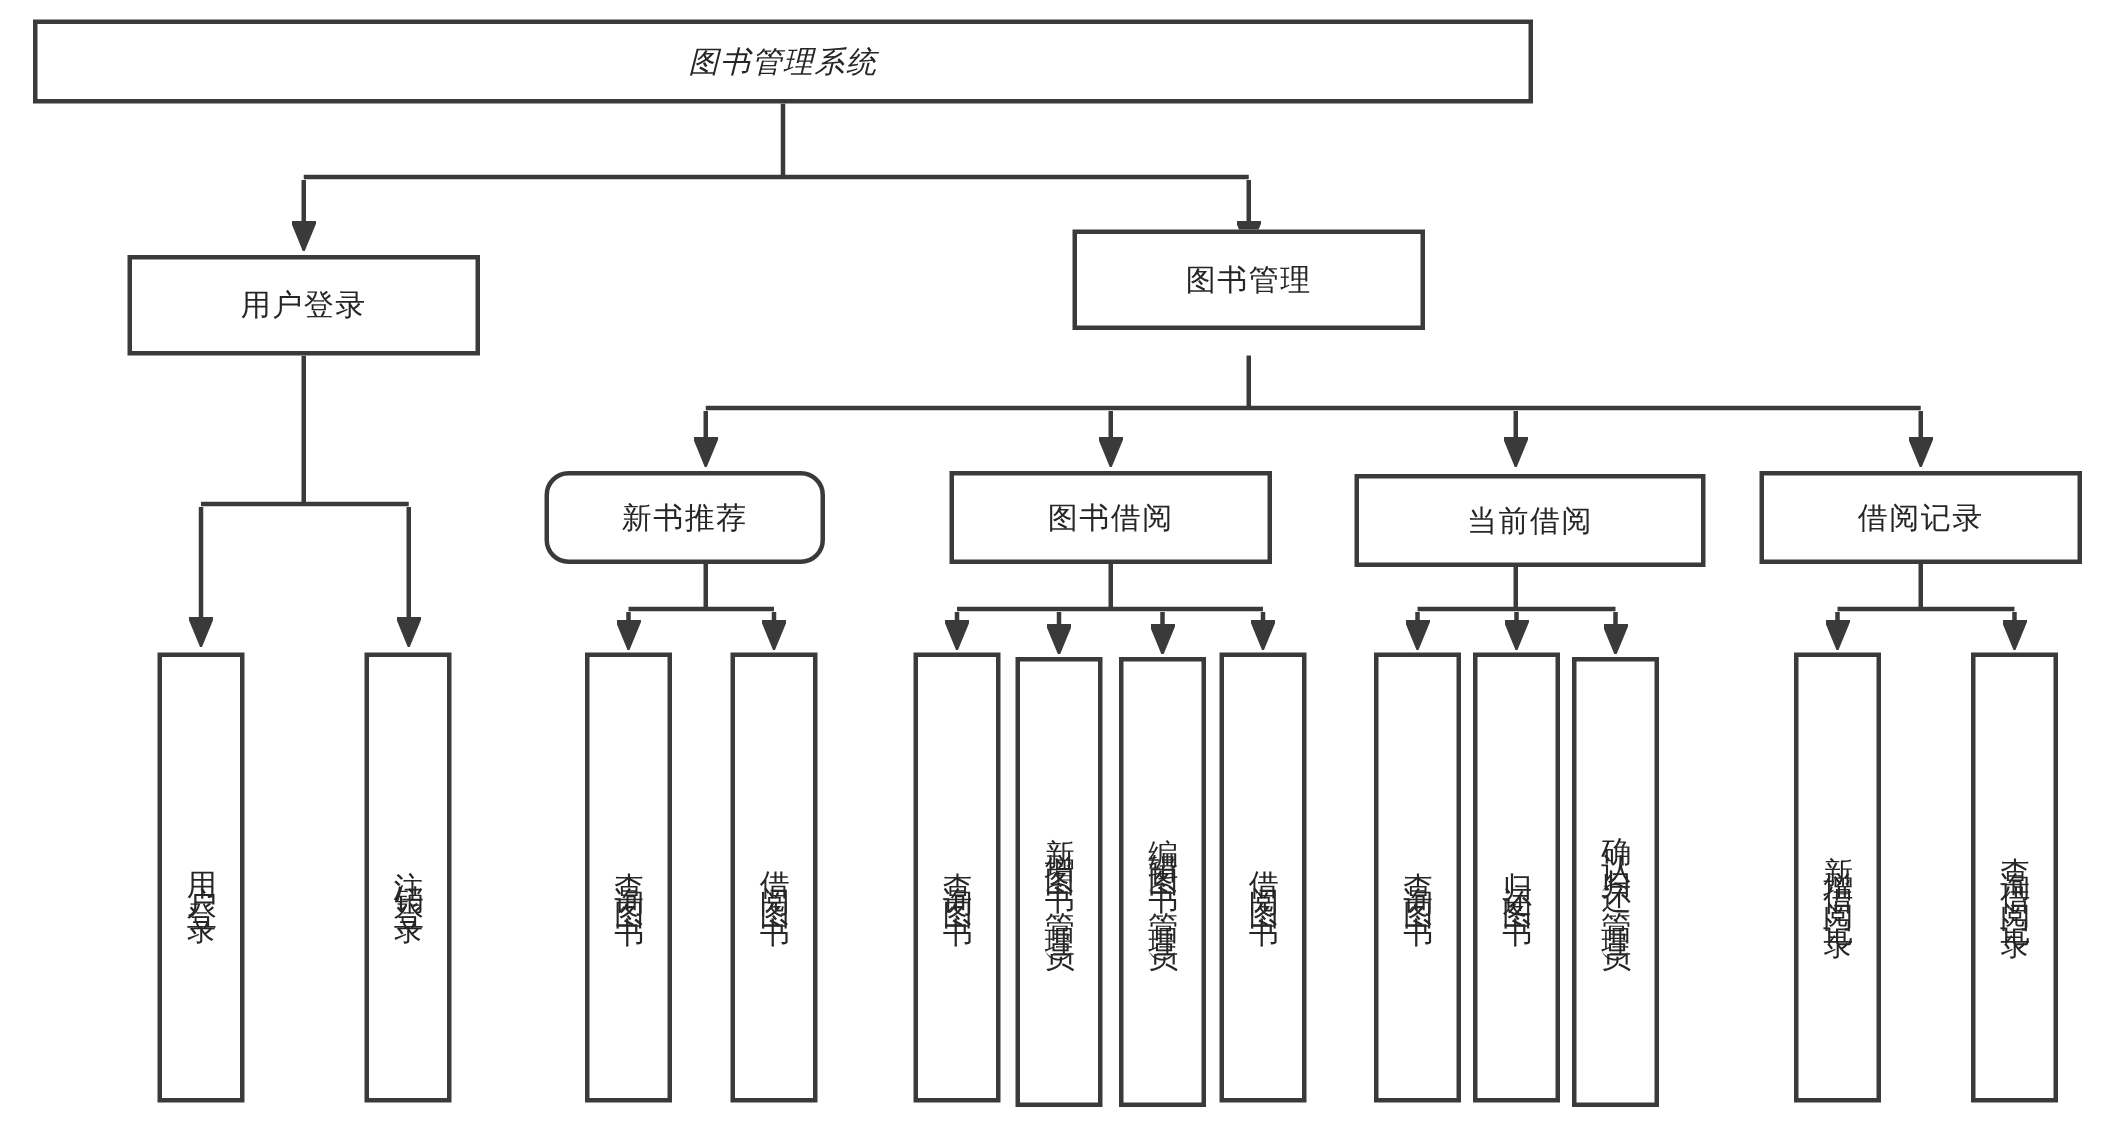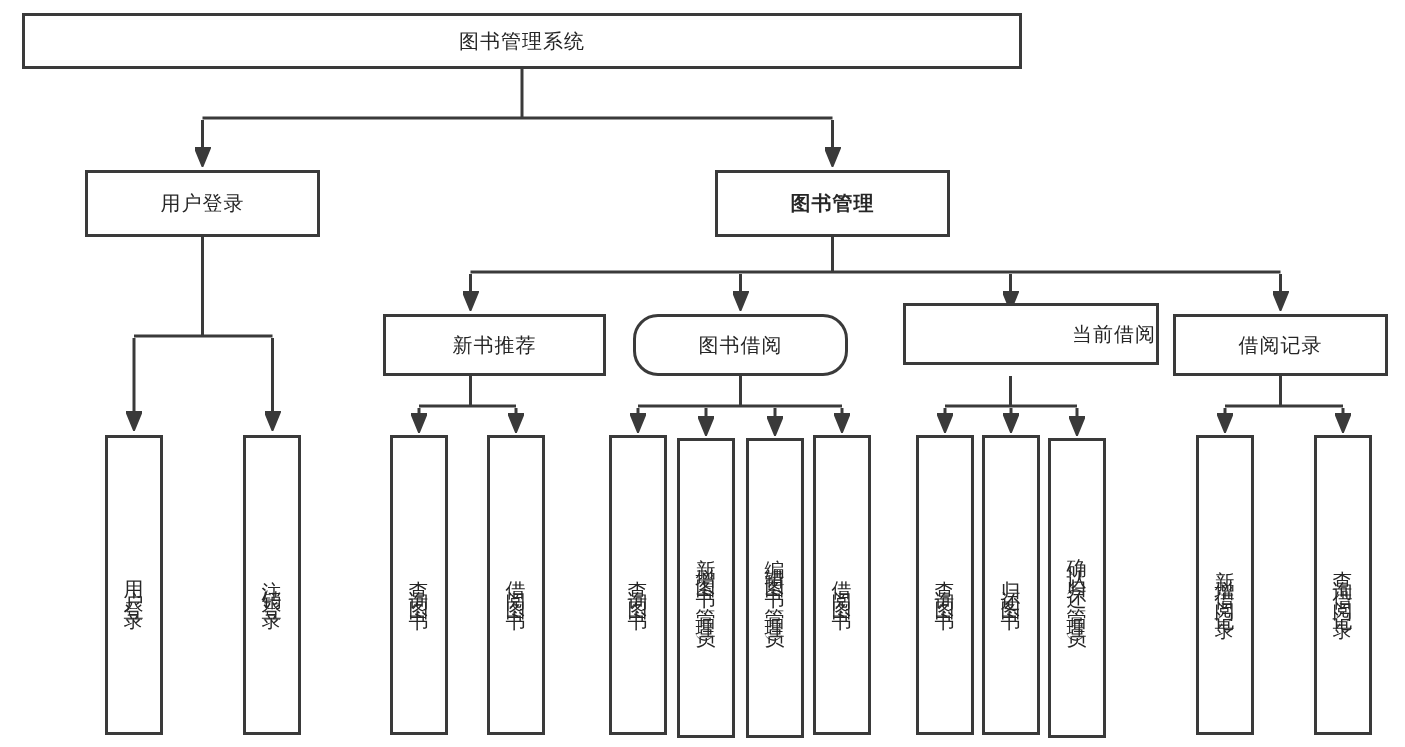--- a/index.html
+++ b/index.html
@@ -101,38 +101,38 @@
     <path d="M945,408 V430" marker-end="url(#arw)"></path>
     <path d="M1011,408 V430" marker-end="url(#arw)"></path>
     <path d="M1077,408 V433" marker-end="url(#arw)"></path>
 
     <path d="M1280.5,376 V406"></path>
     <path d="M1225,406 H1343"></path>
     <path d="M1225,408 V430" marker-end="url(#arw)"></path>
     <path d="M1343,408 V430" marker-end="url(#arw)"></path>
   </svg>
 
-  <div class="node" style="left:22px;top:13px;width:1000px;height:56px;">
+  <div class="node" style="left:22px;top:13px;width:1000px;height:56px;font-style:italic;">
     <span>图书管理系统</span>
   </div>
 
   <div class="node" style="left:85px;top:170px;width:235px;height:67px;">
     <span>用户登录</span>
   </div>
-  <div class="node" style="left:715px;top:170px;width:235px;height:67px;font-weight:bold;">
+  <div class="node" style="left:715px;top:153px;width:235px;height:67px;">
     <span>图书管理</span>
   </div>
 
-  <div class="node" style="left:383px;top:314px;width:223px;height:62px;">
+  <div class="node" style="left:363px;top:314px;width:187px;height:62px;border-radius:16px;">
     <span>新书推荐</span>
   </div>
-  <div class="node" style="left:633px;top:314px;width:215px;height:62px;border-radius:25px;">
+  <div class="node" style="left:633px;top:314px;width:215px;height:62px;">
     <span>图书借阅</span>
   </div>
-  <div class="node" style="left:903px;top:303px;width:256px;height:62px;justify-content:flex-end;">
+  <div class="node" style="left:903px;top:316px;width:234px;height:62px;">
     <span>当前借阅</span>
   </div>
   <div class="node" style="left:1173px;top:314px;width:215px;height:62px;justify-content:center;">
     <span>借阅记录</span>
   </div>
 
   <div class="leaf" style="left:105px;top:435px;width:58px;height:300px;">
     <span class="vtext">用户登录</span>
   </div>
   <div class="leaf" style="left:243px;top:435px;width:58px;height:300px;">

